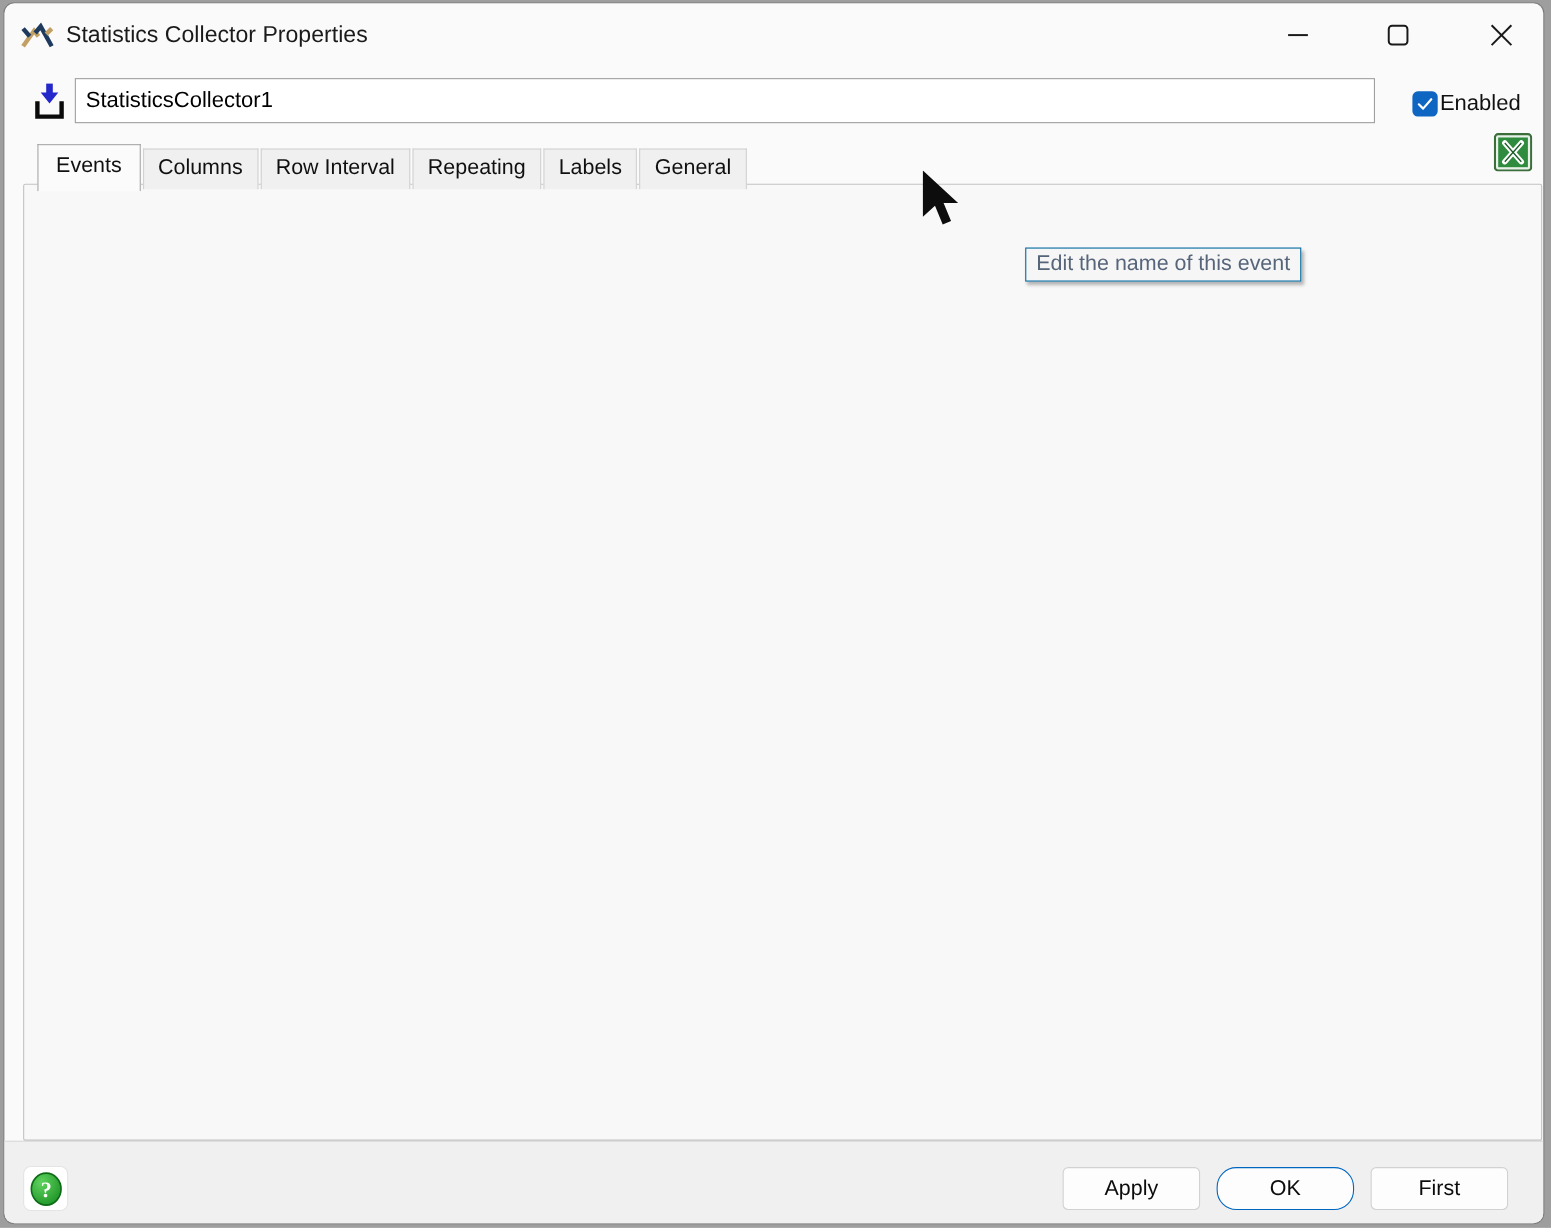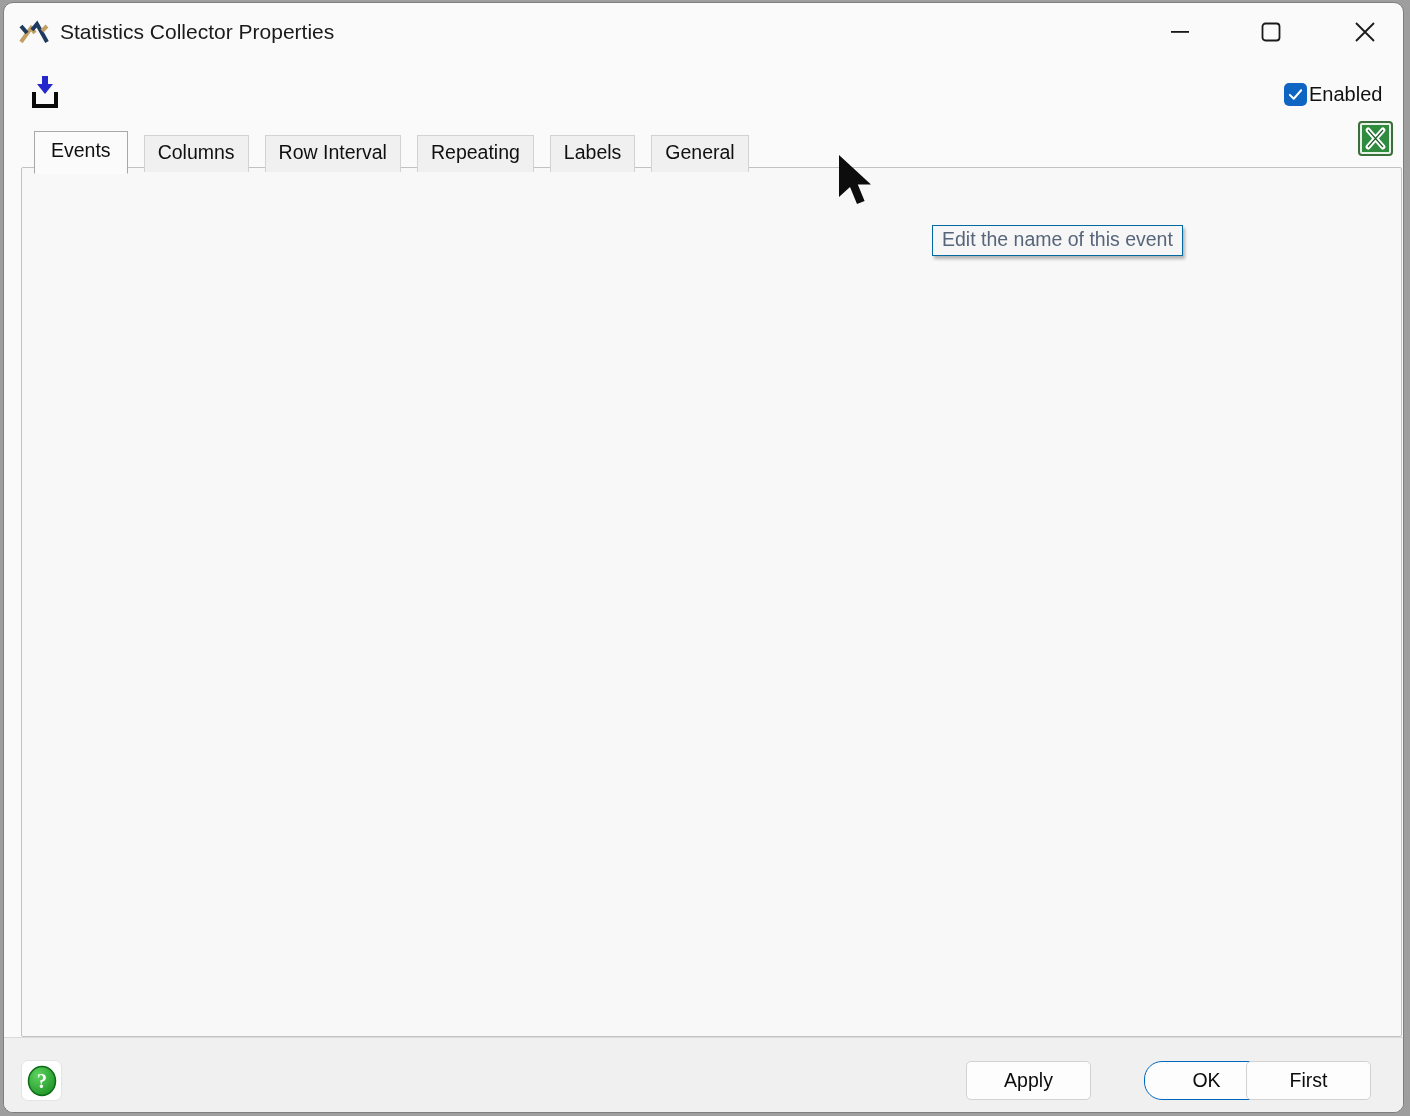--- a/index.html
+++ b/index.html
@@ -19,21 +19,21 @@
   .objname { position:absolute; left:64px; top:68px; width:1182px; height:41px; background:#fff;
              border:1px solid #9f9f9f; font-size:20px; color:#000; padding:0 0 0 9px; display:flex; align-items:center; }
   .cbx { width:23px; height:23px; border-radius:5px; background:#0e65c2; display:inline-flex; align-items:center; justify-content:center; flex:none; }
   .enabled-wrap { position:absolute; left:1280px; top:80px; display:flex; align-items:center;justify-content:flex-end; }
   .enabled-wrap .lbl-txt { font-size:20px; color:#111; margin-left:2px; }
   .excel { position:absolute; left:1354px; top:118px; width:35px; height:35px; }
 
   
   .tabs { position:absolute; left:30px; top:128px; display:flex; align-items:flex-end; z-index:3; }
   .tab { font-size:19.5px; color:#101010; background:#f0f0f0; border:1px solid #d2d2d2; border-bottom:none;
-         padding:5px 13px 7px; margin-right:16px; height:37px; }
+         padding:5px 13px 7px; margin-right:2px; height:37px; }
   .tab.active { background:#fbfbfb; border:1px solid #a8a8a8; border-bottom:1px solid #fbfbfb;
                 padding:7px 16px 8px; height:43px; margin-bottom:-2px; }
   .tabpage { position:absolute; left:17px; top:164px; width:1381px; height:870px; background:#f8f8f8;
              border:1px solid #c2c2c2; border-radius:2px; z-index:1; }
 
   
   .tbtn { position:absolute; width:47px; height:40px; background:#fdfdfd; border:1px solid #d7d7d7; border-radius:5px;
           display:flex; align-items:center; justify-content:center; }
   .tbtn.disabled { background:#fbfbfb; border-color:#e3e3e3; }
   .tbtn-s { width:47px; height:38px; }
@@ -105,20 +105,21 @@
         <path d="M3 3 L21 21 M21 3 L3 21" stroke="#1a1a1a" stroke-width="1.8"></path>
       </svg>
     </div>
   </div>
 
   <svg class="drop-icon" viewBox="0 0 32 36">
     <rect x="13" y="2" width="6" height="9" fill="#2427c9"></rect>
     <polygon points="8,10 24,10 16,20" fill="#2427c9"></polygon>
     <path d="M5 18 V32 H27 V18" fill="none" stroke="#0a0a0a" stroke-width="4"></path>
   </svg>
+  <div class="objname">StatisticsCollector1</div>
   <div class="enabled-wrap">
     <span class="cbx">
       <svg width="17" height="17" viewBox="0 0 24 24">
           <path d="M4 12.5 L9.5 18 L20 6" fill="none" stroke="#fff" stroke-width="2.8" stroke-linecap="round" stroke-linejoin="round"></path>
         </svg>
     </span>
     <span class="lbl-txt">Enabled</span>
   </div>
   <svg class="excel" viewBox="0 0 35 35">
     <rect x="1" y="1" width="33" height="33" rx="3" fill="#e9f2e9" stroke="#3b6e3b" stroke-width="2"></rect>
@@ -296,21 +297,21 @@
             <radialGradient id="gq" cx="0.35" cy="0.3" r="0.9">
               <stop offset="0" stop-color="#5fd35f"></stop>
               <stop offset="1" stop-color="#148a1e"></stop>
             </radialGradient>
           </defs>
         <ellipse cx="16" cy="16" rx="13.5" ry="14.5" fill="url(#gq)" stroke="#0d6b16" stroke-width="1.5"></ellipse>
         <text x="16" y="23" text-anchor="middle" font-size="20" font-weight="bold" fill="#fff" font-family="Liberation Serif, serif">?</text>
       </svg>
     </div>
     <div class="dlg-btn" style="left:962px;">Apply</div>
-    <div class="dlg-btn default" style="left:1140px;border-radius:18px;">OK</div>
+    <div class="dlg-btn default" style="left:1102px;border-radius:18px;">OK</div>
     <div class="dlg-btn" style="left:1242px;">First</div>
   </div>
 
   <svg class="cursor" width="50" height="52" viewBox="0 0 25 26">
     <polygon points="1,0 1,21 6.5,16 10,24.5 13.8,23 10.4,14.8 17,14.8" fill="#0d0d0d"></polygon>
   </svg>
 
 </div>
 
 </body></html>

